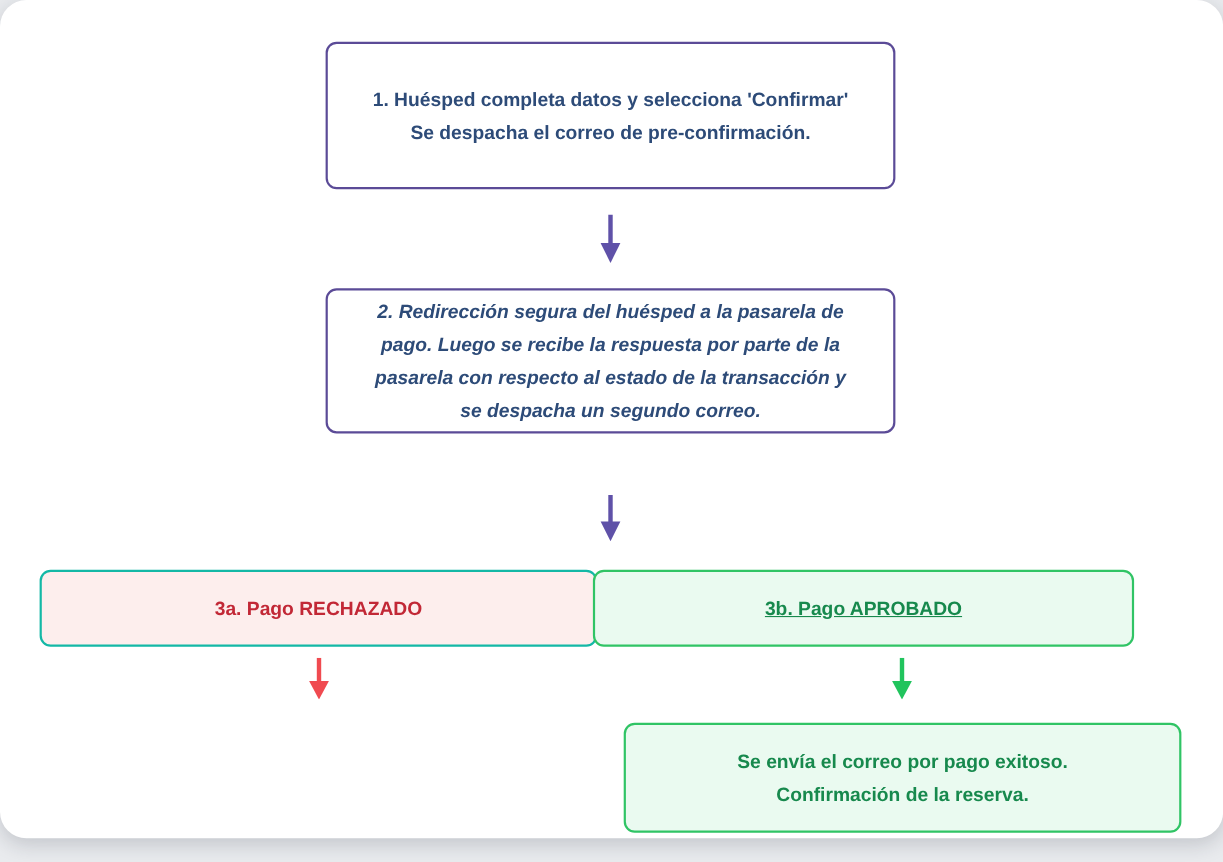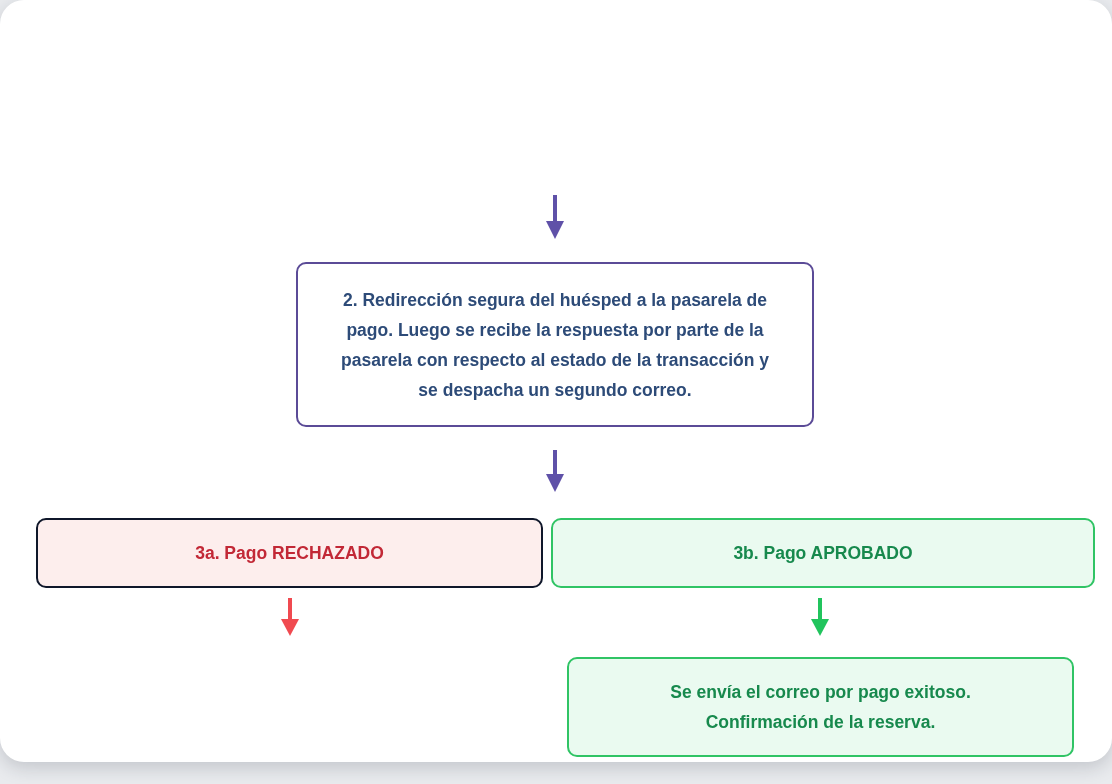--- a/index.html
+++ b/index.html
@@ -31,32 +31,32 @@
   }
   .node-purple {
     background: #ffffff;
     border: 2px solid #5b4b97;
     color: #2d4b78;
     left: 296px; width: 518px;
     padding: 0 40px;
   }
   .node-red {
     background: #fdeeed;
-    border: 2px solid #0f172a;
+    border: 2px solid #14b8a6;
     color: #c22836;
   }
   .node-green {
     background: #eafaf0;
     border: 2px solid #30c465;
     color: #17894d;
   }
   #step1 { top: 38px; height: 134px; }
-  #step2 { top: 262px; height: 165px; }
+  #step2 { top: 262px; height: 132px; font-style: italic; }
   #branch-rejected-header { left: 36px;  top: 518px; width: 507px; height: 70px; }
-  #branch-approved-header { left: 551px; top: 518px; width: 544px; height: 70px; }
+  #branch-approved-header { left: 539px; top: 518px; width: 492px; height: 70px; text-decoration: underline; }
   #branch-rejected-detail { left: 36px;  top: 642px; width: 507px; height: 100px; padding: 0 45px; }
   #branch-approved-detail { left: 567px; top: 657px; width: 507px; height: 100px; padding: 0 45px; }
   .arrow {
     position: absolute;
     width: 26px;
     display: block;
   }
   .arrow svg { display: block; }
   #arrow-1 { left: 542px; top: 195px; }
   #arrow-2 { left: 542px; top: 450px; }
@@ -64,20 +64,23 @@
   #arrow-approved { left: 807px; top: 598px; }
   .fill-purple { fill: #5f51a8; }
   .fill-red    { fill: #f04a50; }
   .fill-green  { fill: #21c45d; }
 </style>
 </head>
 <body>
 
 <div class="card">
 
+  <div class="node node-purple" id="step1">
+    <span>1. Huésped completa datos y selecciona 'Confirmar' Se despacha el correo de pre-confirmación.</span>
+  </div>
 
   <span class="arrow" id="arrow-1">
     <svg width="26" height="44" viewBox="0 0 26 44">
       <rect class="fill-purple" x="11" y="0" width="4" height="28"></rect>
       <polygon class="fill-purple" points="4,26 22,26 13,44"></polygon>
     </svg>
   </span>
 
   <div class="node node-purple" id="step2">
     <span>2. Redirección segura del huésped a la pasarela de pago. Luego se recibe la respuesta por parte de la pasarela con respecto al estado de la transacción y se despacha un segundo correo.</span>

